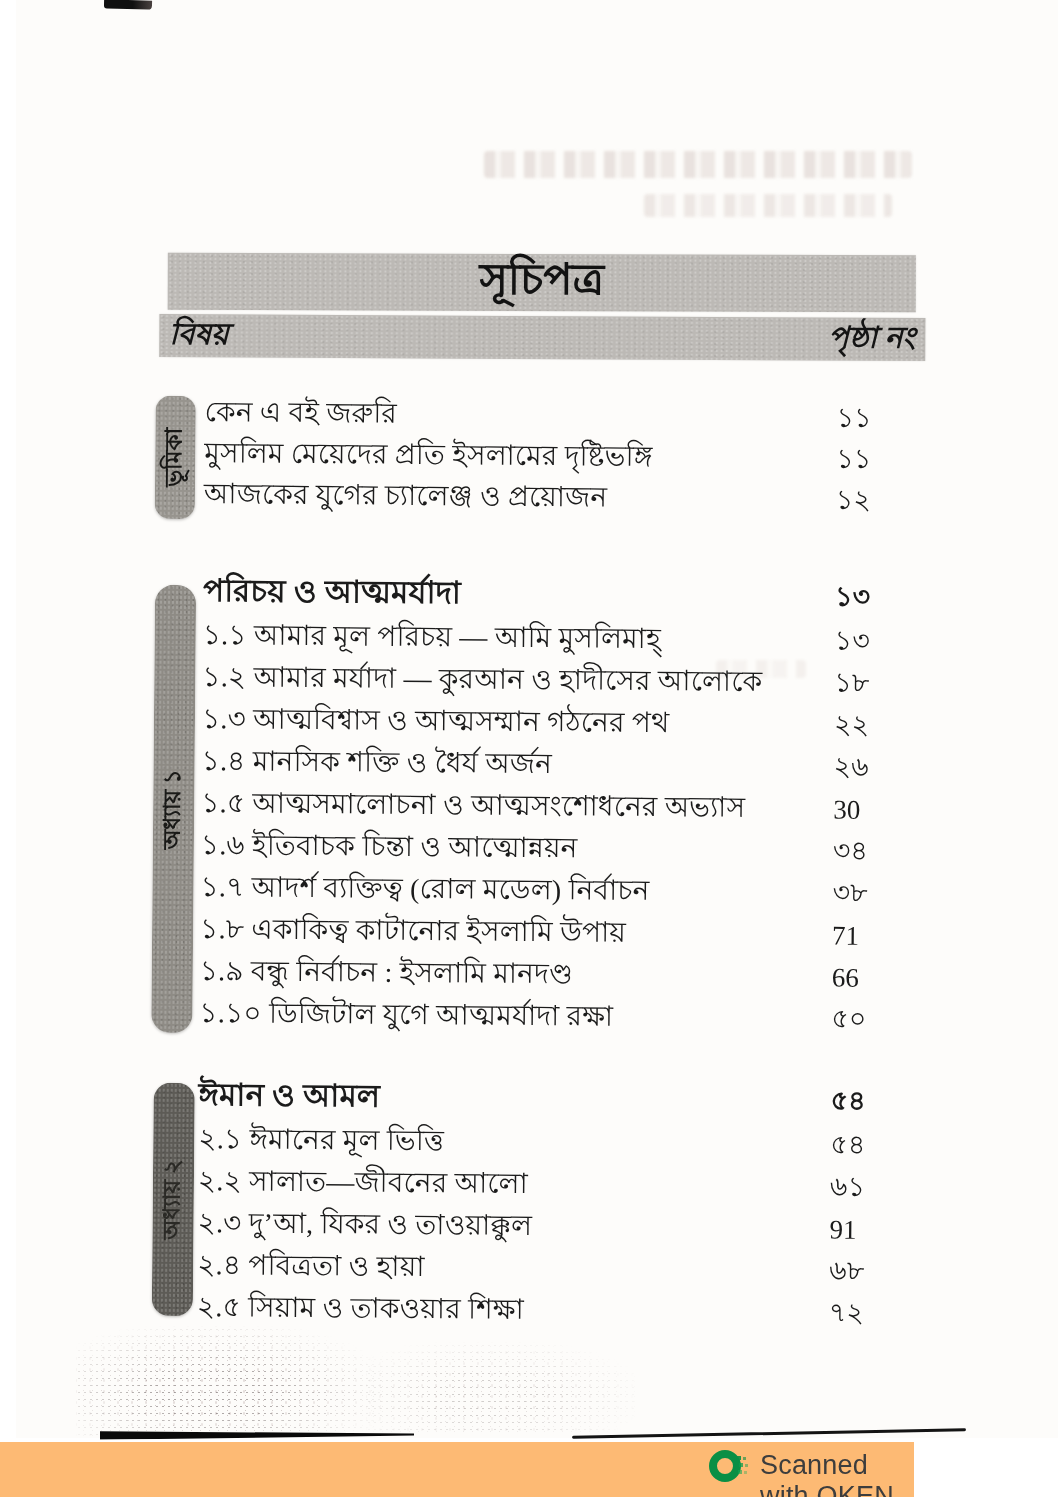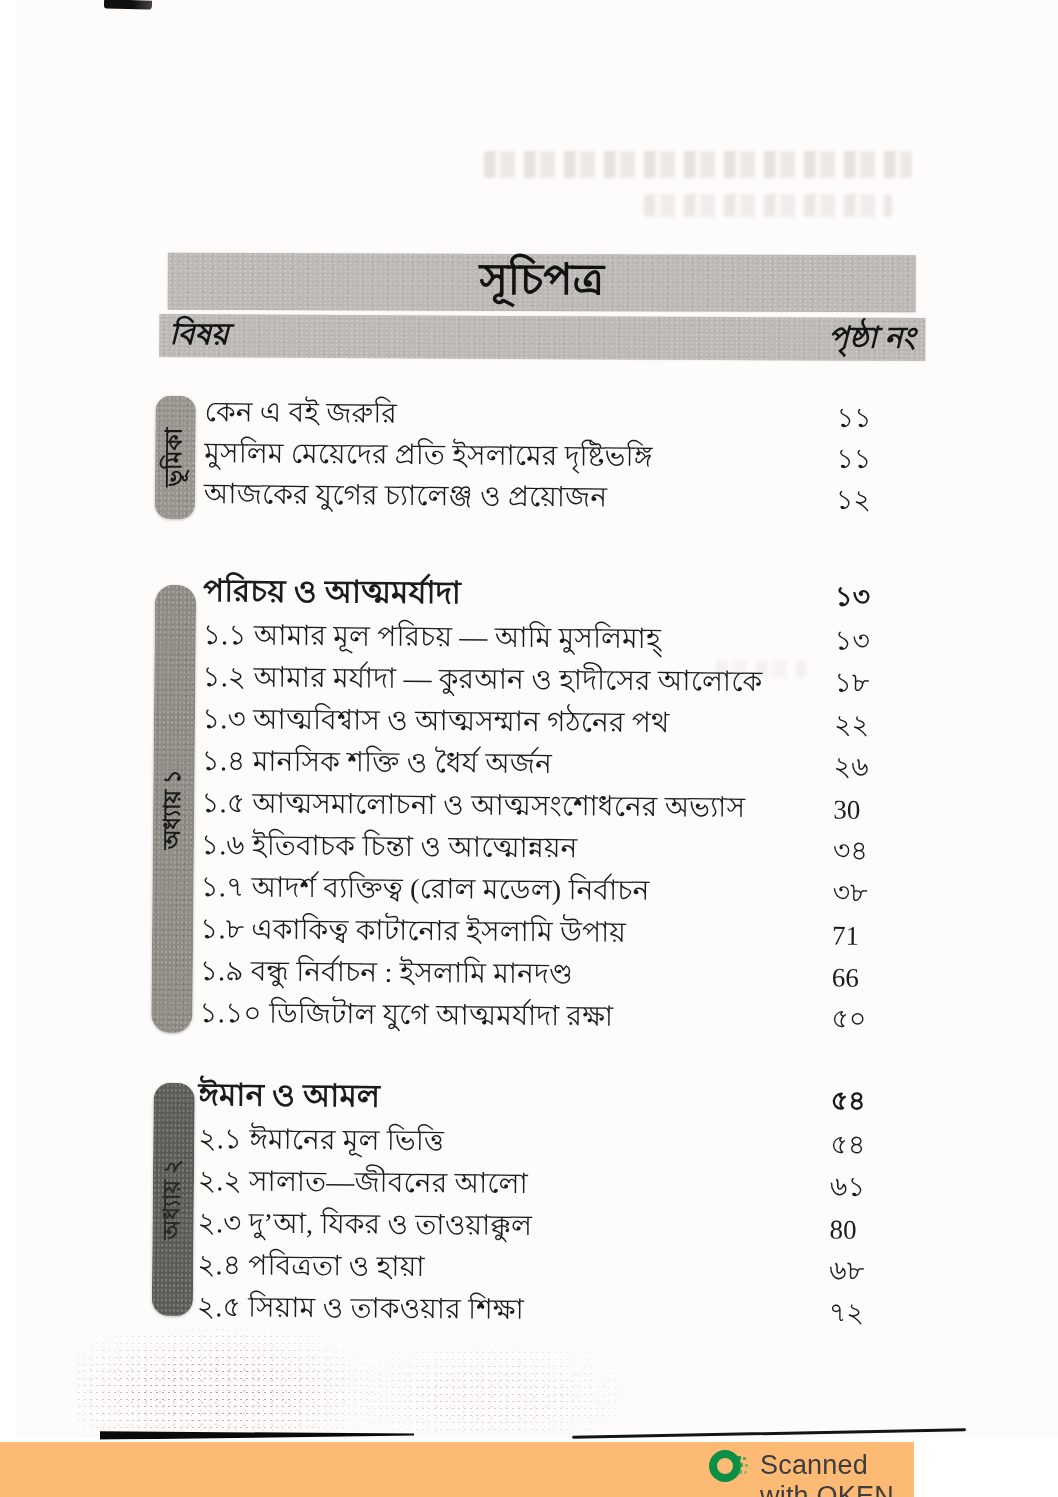--- a/index.html
+++ b/index.html
@@ -208,21 +208,21 @@
           <div class="row">
             <span class="label">২.১ ঈমানের মূল ভিত্তি</span>
             <span class="pageno">৫৪</span>
           </div>
           <div class="row">
             <span class="label">২.২ সালাত—জীবনের আলো</span>
             <span class="pageno">৬১</span>
           </div>
           <div class="row">
             <span class="label">২.৩ দু’আ, যিকর ও তাওয়াক্কুল</span>
-            <span class="pageno">80</span>
+            <span class="pageno">91</span>
           </div>
           <div class="row">
             <span class="label">২.৪ পবিত্রতা ও হায়া</span>
             <span class="pageno">৬৮</span>
           </div>
           <div class="row">
             <span class="label">২.৫ সিয়াম ও তাকওয়ার শিক্ষা</span>
             <span class="pageno">৭২</span>
           </div>
         </div>

